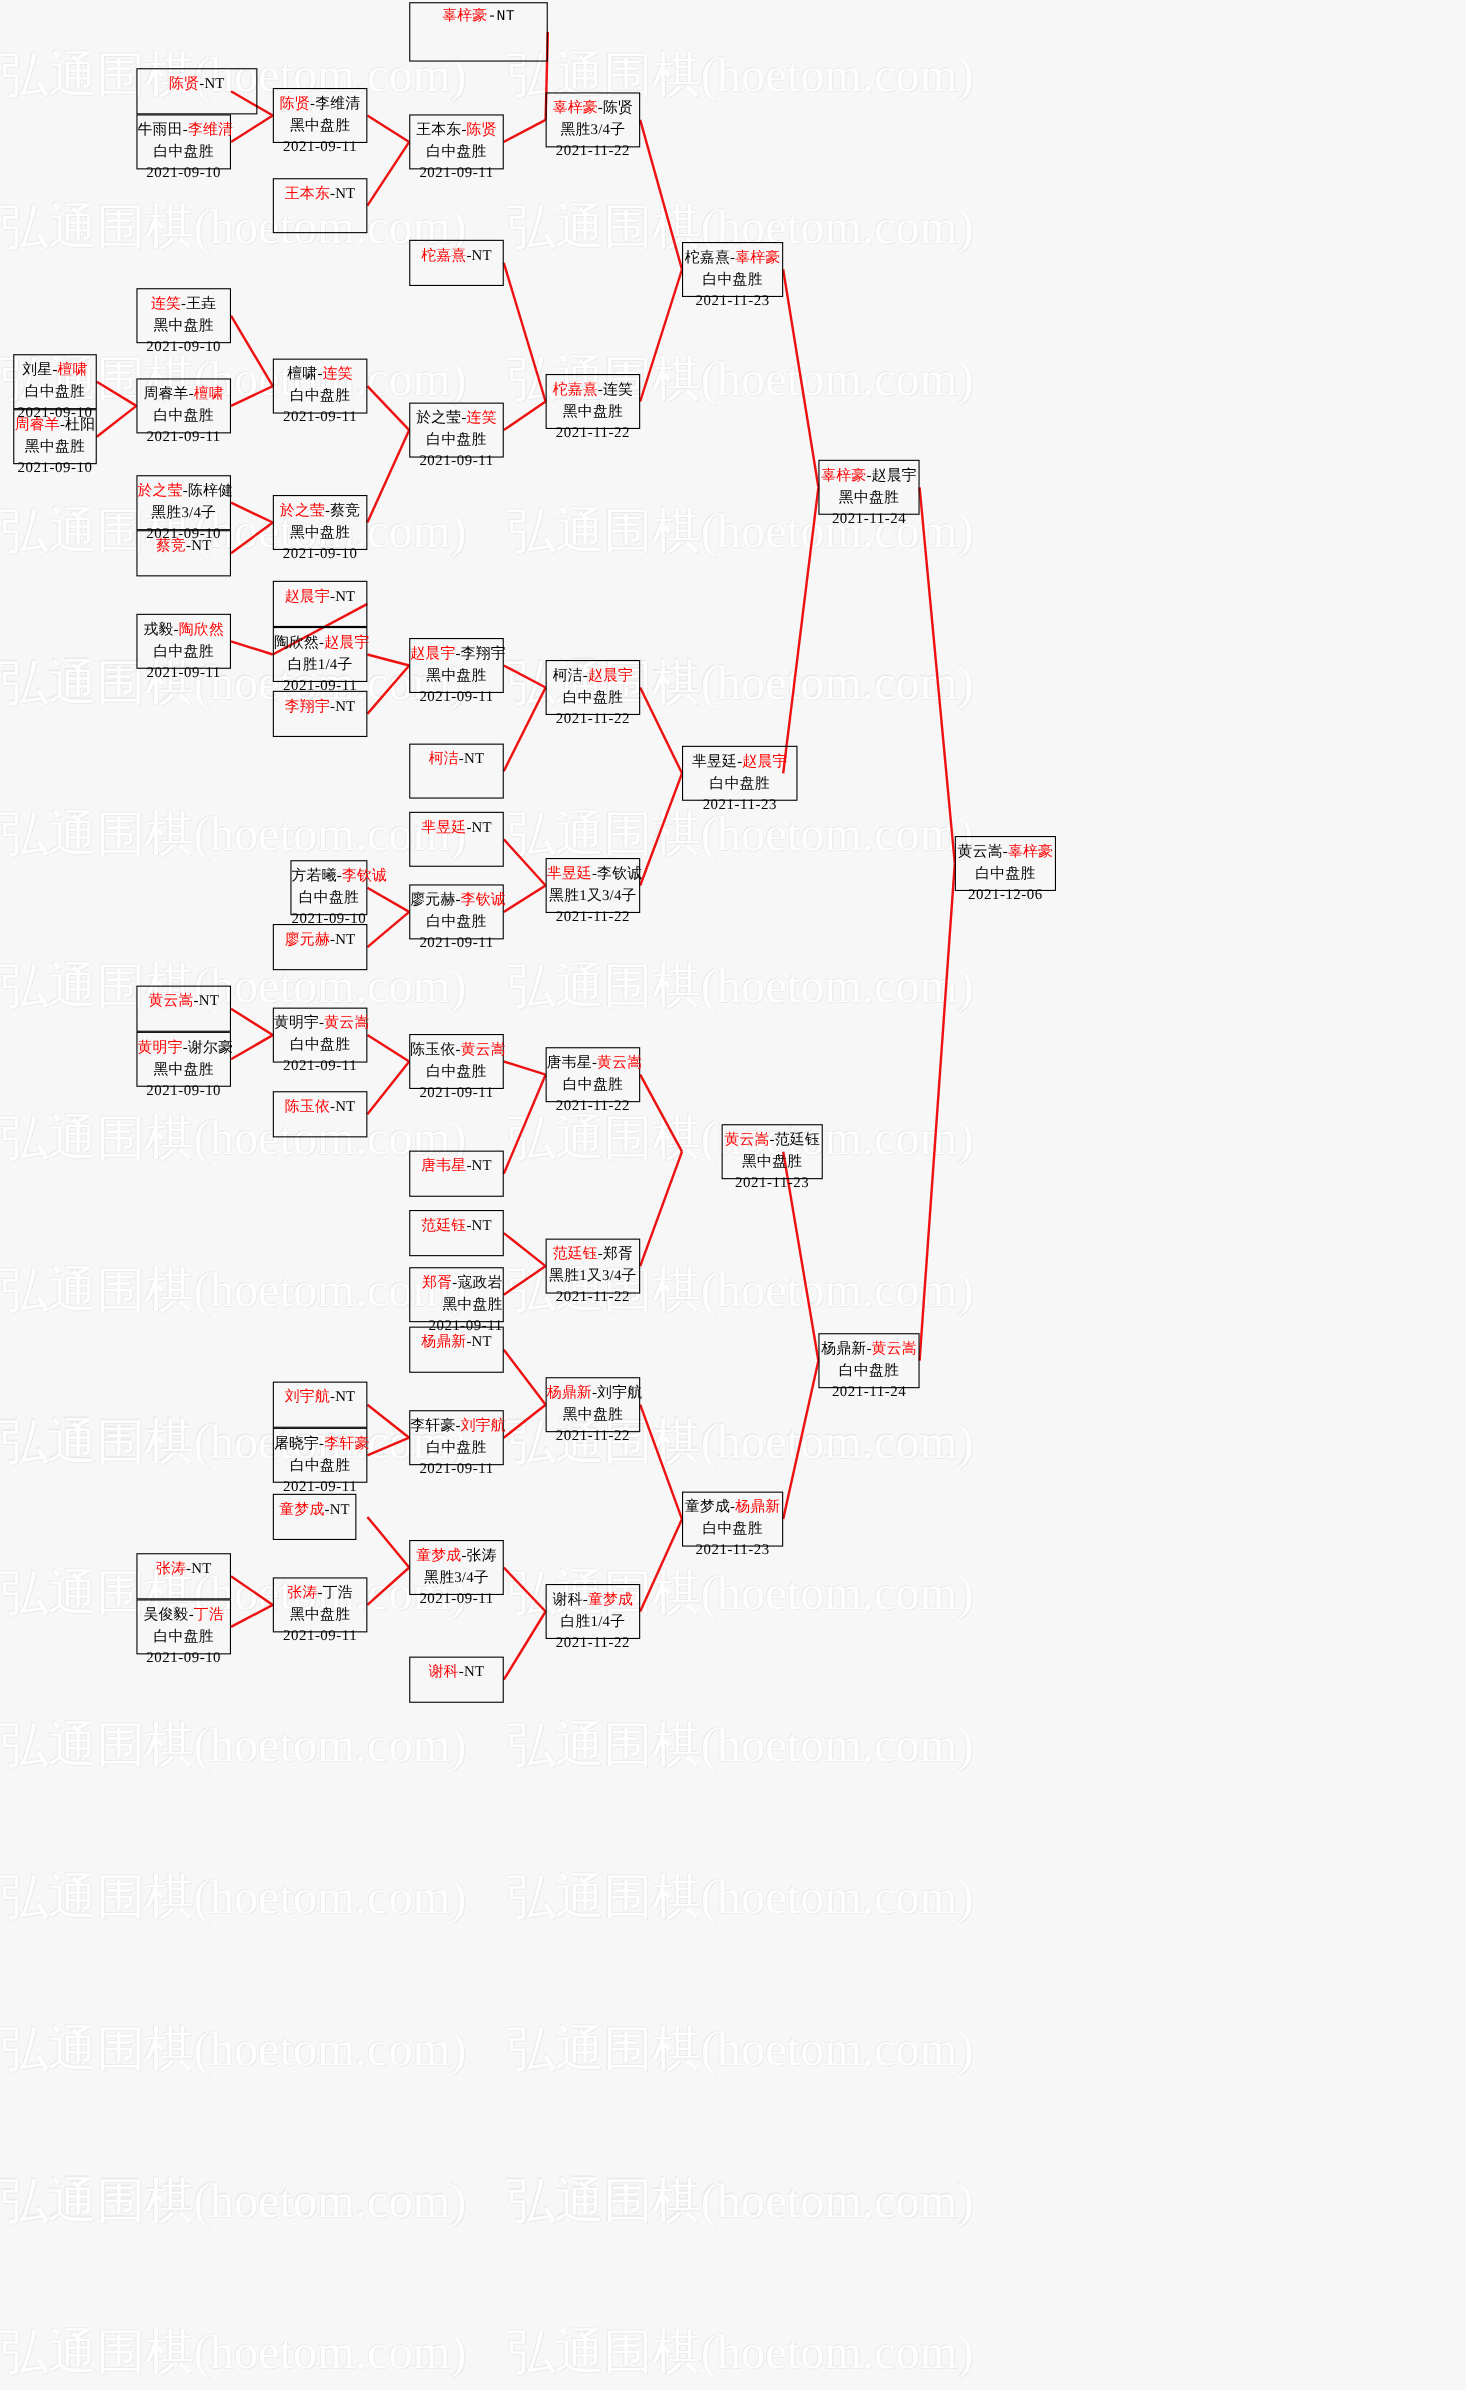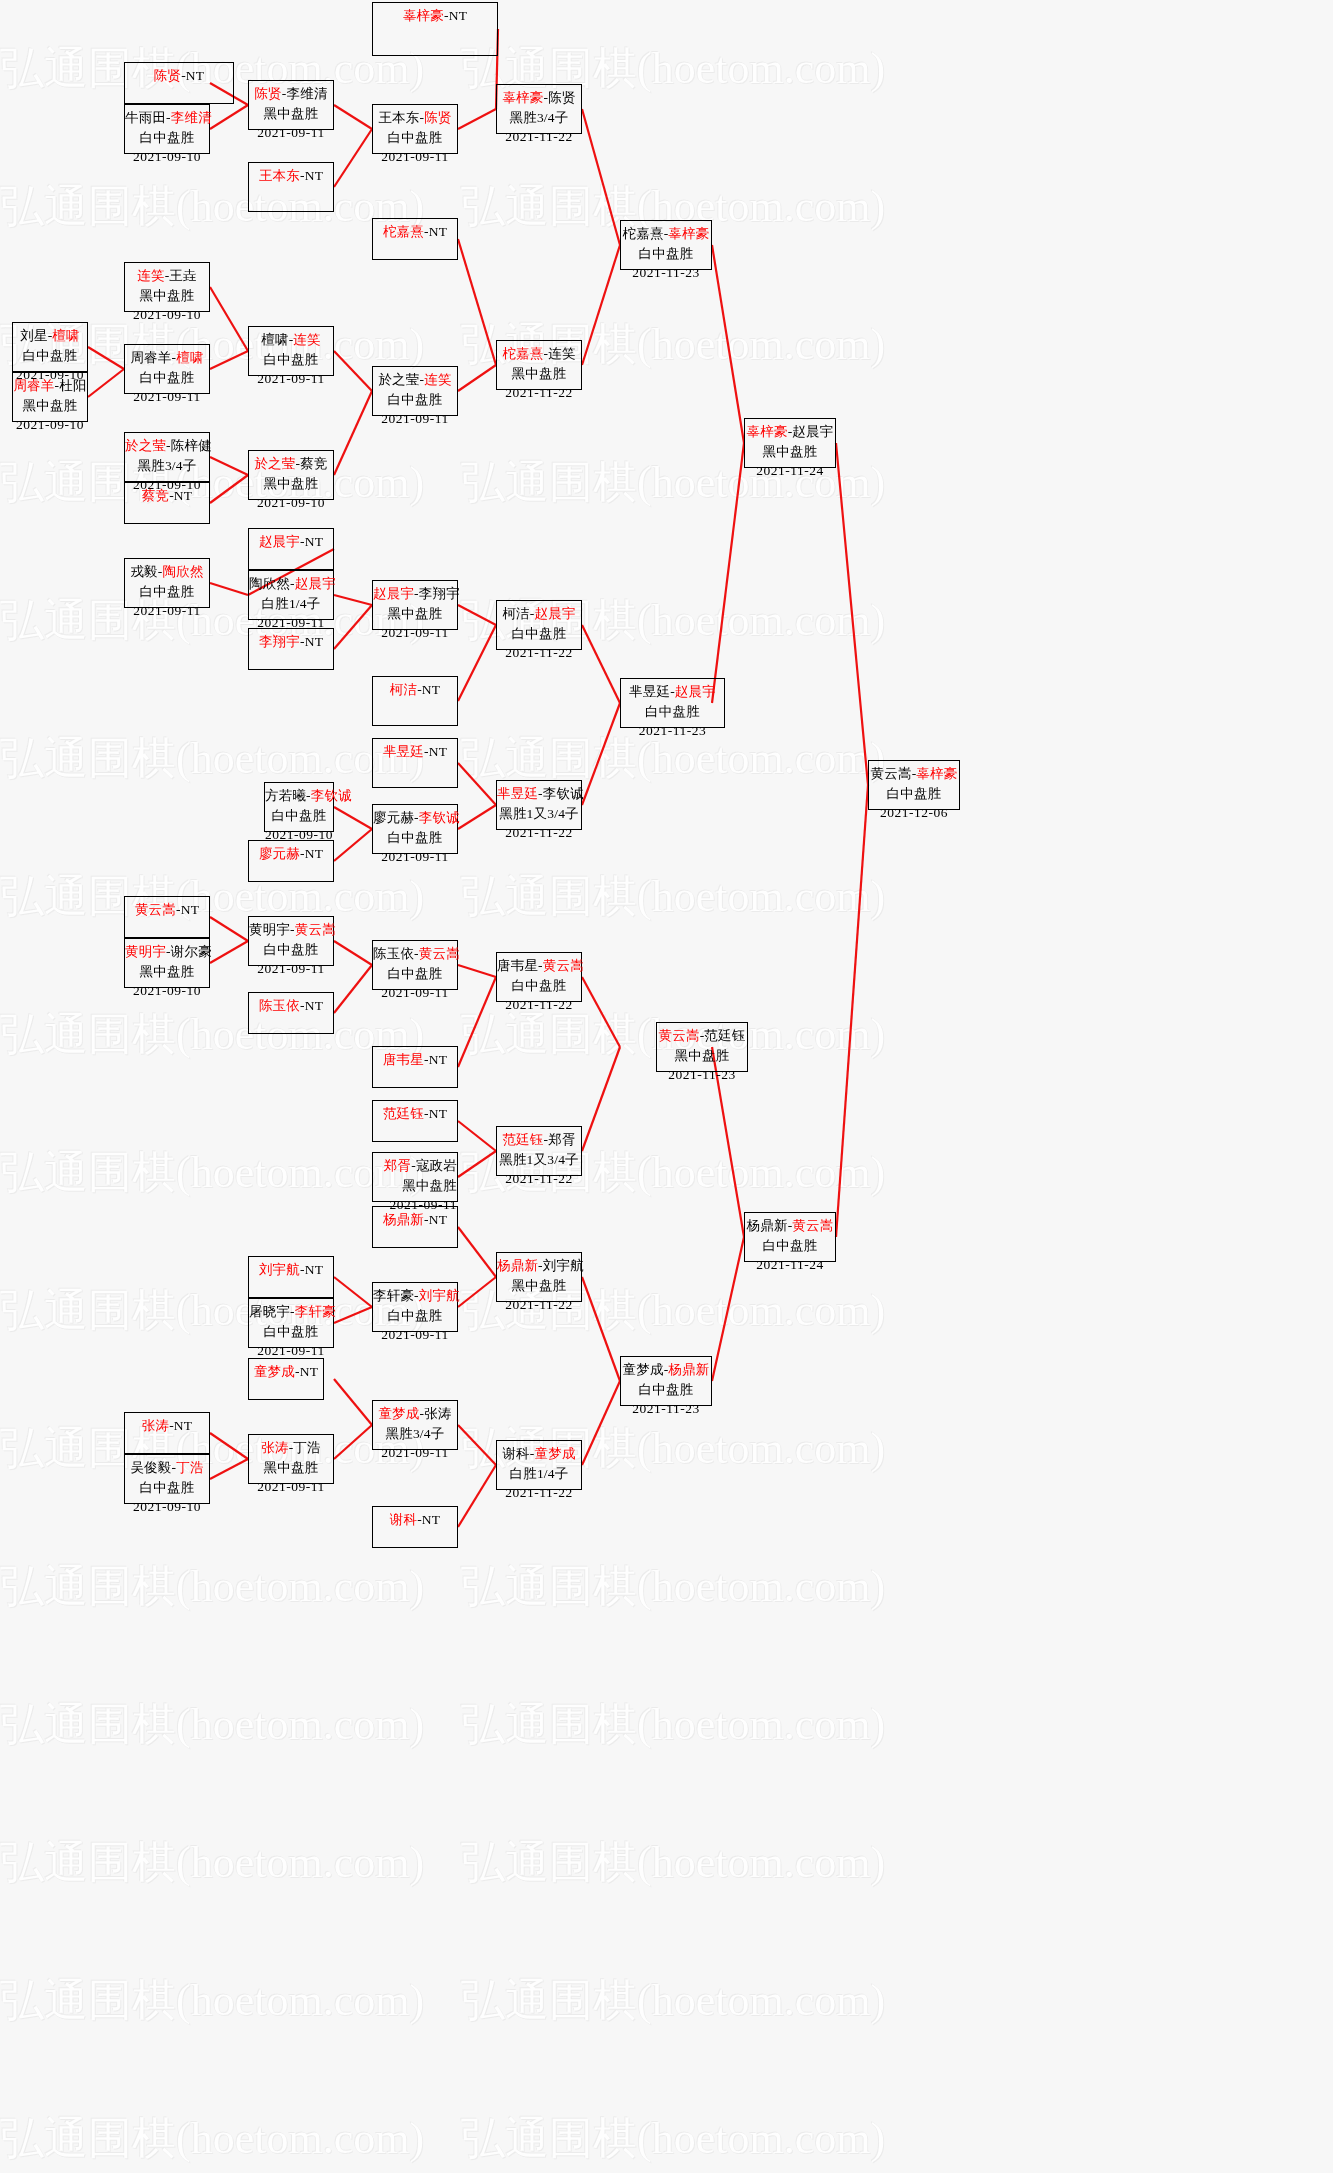--- a/index.html
+++ b/index.html
@@ -137,21 +137,21 @@
       <line x1="458" y1="1425" x2="496" y2="1465" stroke="#ee1111" stroke-width="2.2"></line>
       <line x1="458" y1="1527" x2="496" y2="1465" stroke="#ee1111" stroke-width="2.2"></line>
       <line x1="582" y1="1277" x2="620" y2="1381" stroke="#ee1111" stroke-width="2.2"></line>
       <line x1="582" y1="1465" x2="620" y2="1381" stroke="#ee1111" stroke-width="2.2"></line>
       <line x1="712" y1="1047" x2="744" y2="1237" stroke="#ee1111" stroke-width="2.2"></line>
       <line x1="712" y1="1381" x2="744" y2="1237" stroke="#ee1111" stroke-width="2.2"></line>
       <line x1="836" y1="443" x2="868" y2="785" stroke="#ee1111" stroke-width="2.2"></line>
       <line x1="836" y1="1237" x2="868" y2="785" stroke="#ee1111" stroke-width="2.2"></line>
     </svg>
   <div id="nodes">
-      <div class="node" id="box-n1" style="left: 372px; top: 2px; width: 126px; height: 54px;">
+      <div class="node" id="box-n1" style="left: 372px; top: 2px; width: 126px; height: 54px; font-family: Liberation Mono, monospace;">
         <span class="ln"><span class="w">辜梓豪</span><span>-</span><span class="b">NT</span></span>
       </div>
       <div class="node" id="box-n2" style="left: 124px; top: 62px; width: 110px; height: 42px;">
         <span class="ln"><span class="w">陈贤</span><span>-</span><span class="b">NT</span></span>
       </div>
       <div class="node" id="box-n3" style="left: 124px; top: 104px; width: 86px; height: 50px;">
         <span class="ln"><span class="b">牛雨田</span><span>-</span><span class="w">李维清</span></span>
         <span class="ln">白中盘胜</span>
         <span class="ln date">2021-09-10</span>
       </div>

